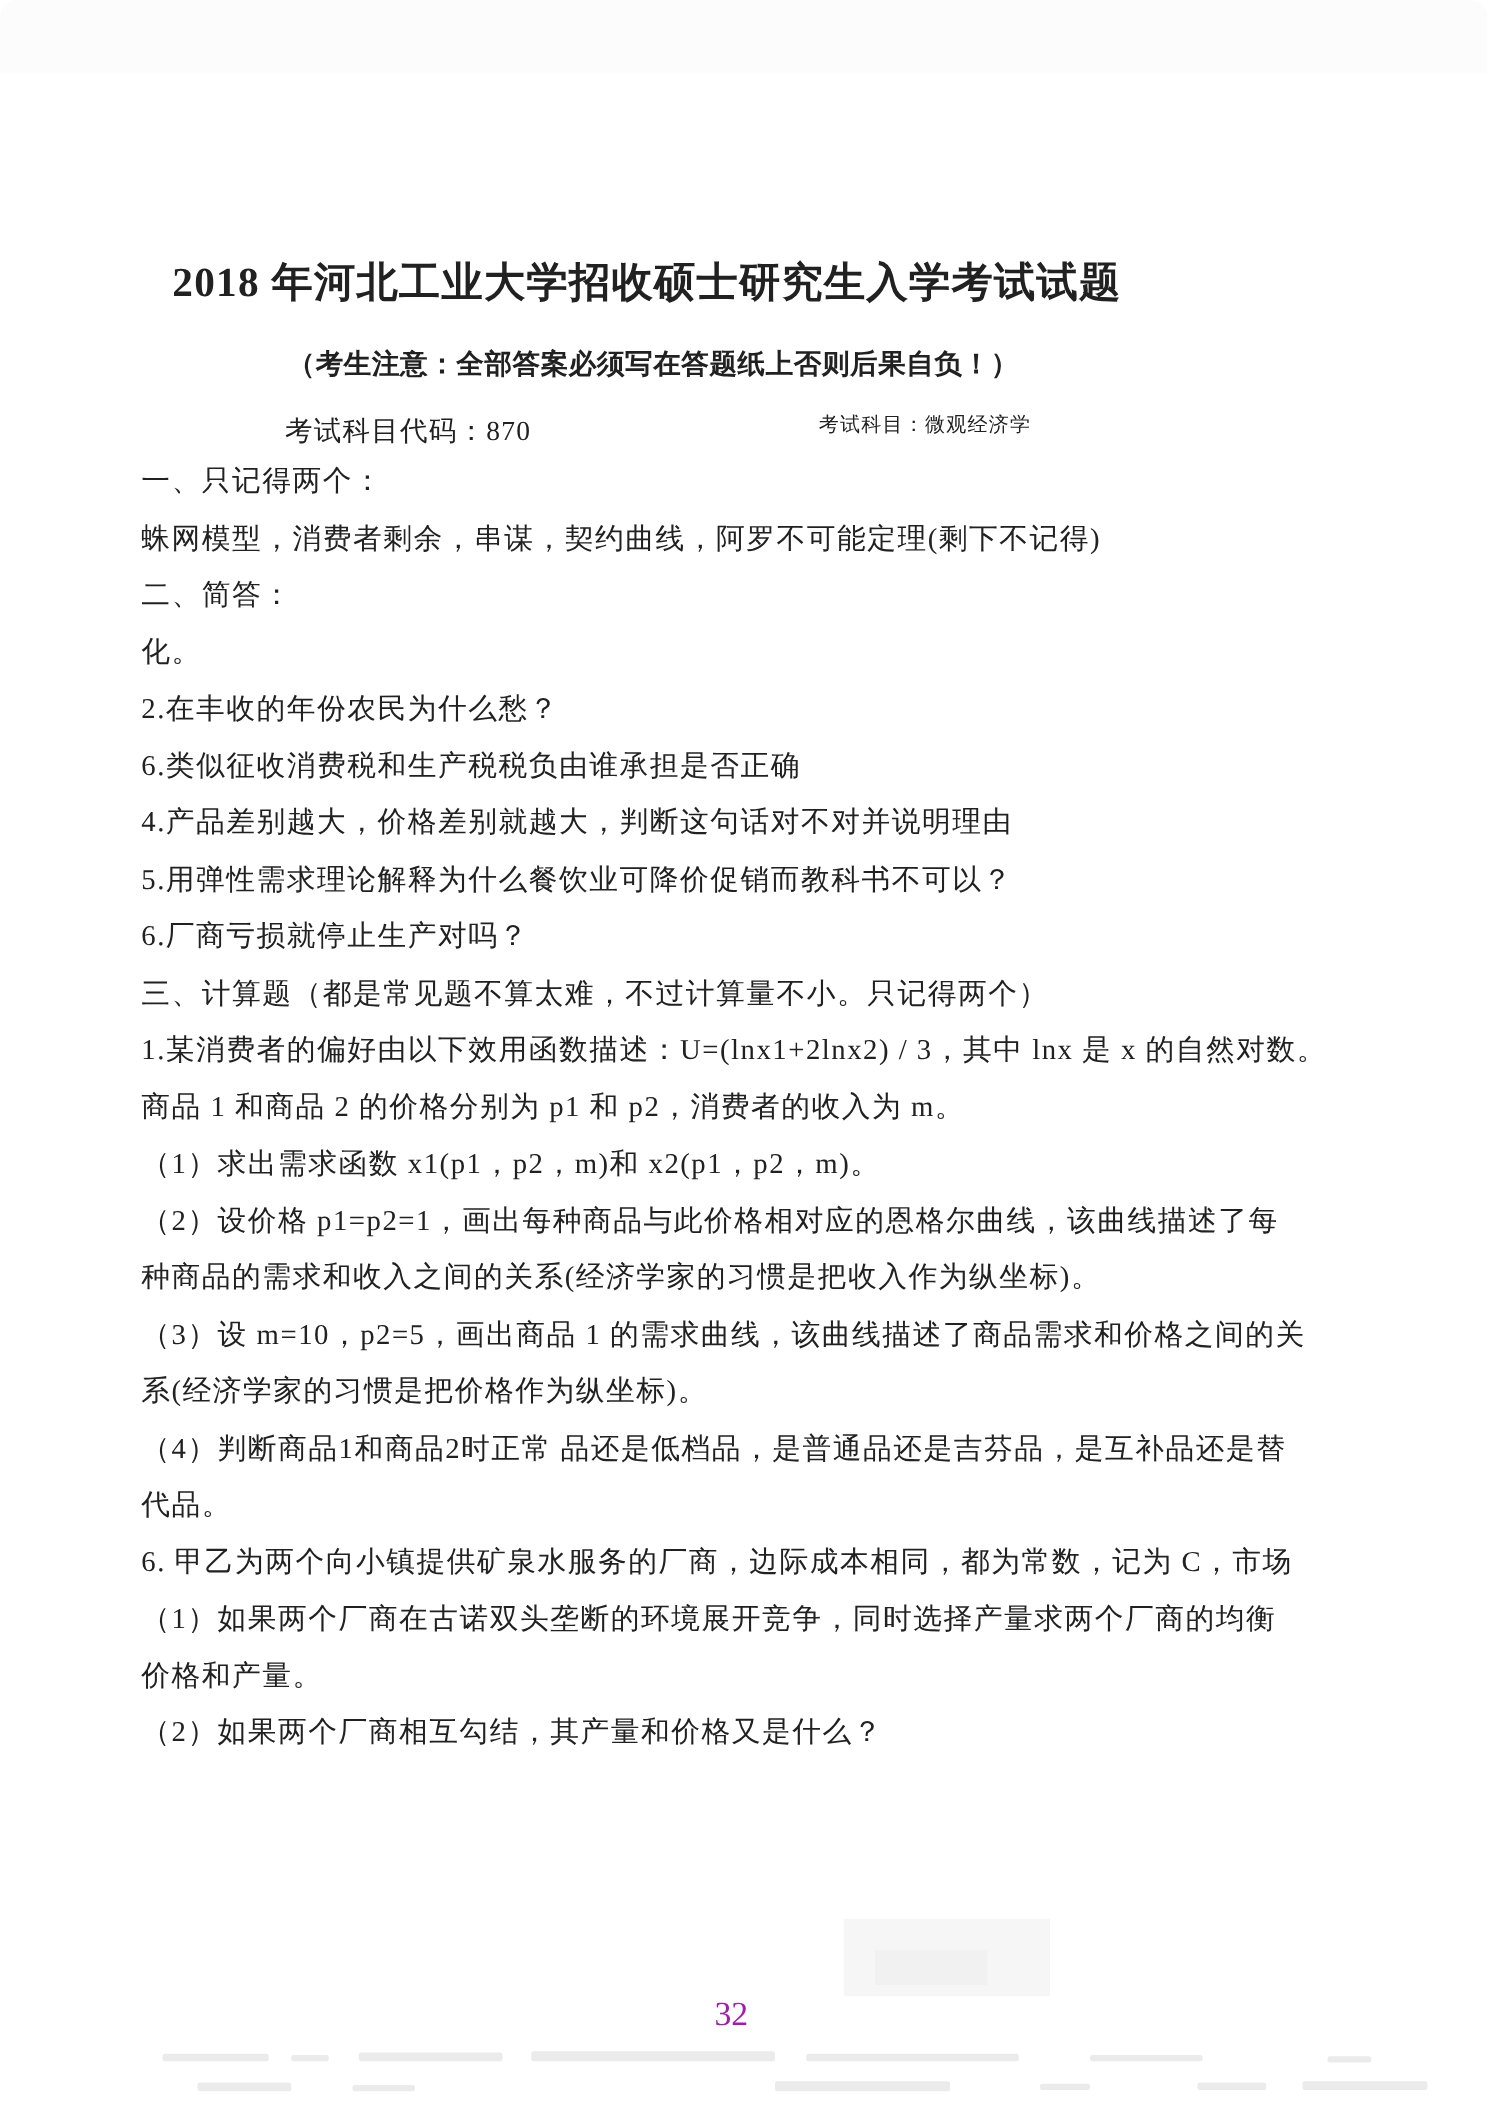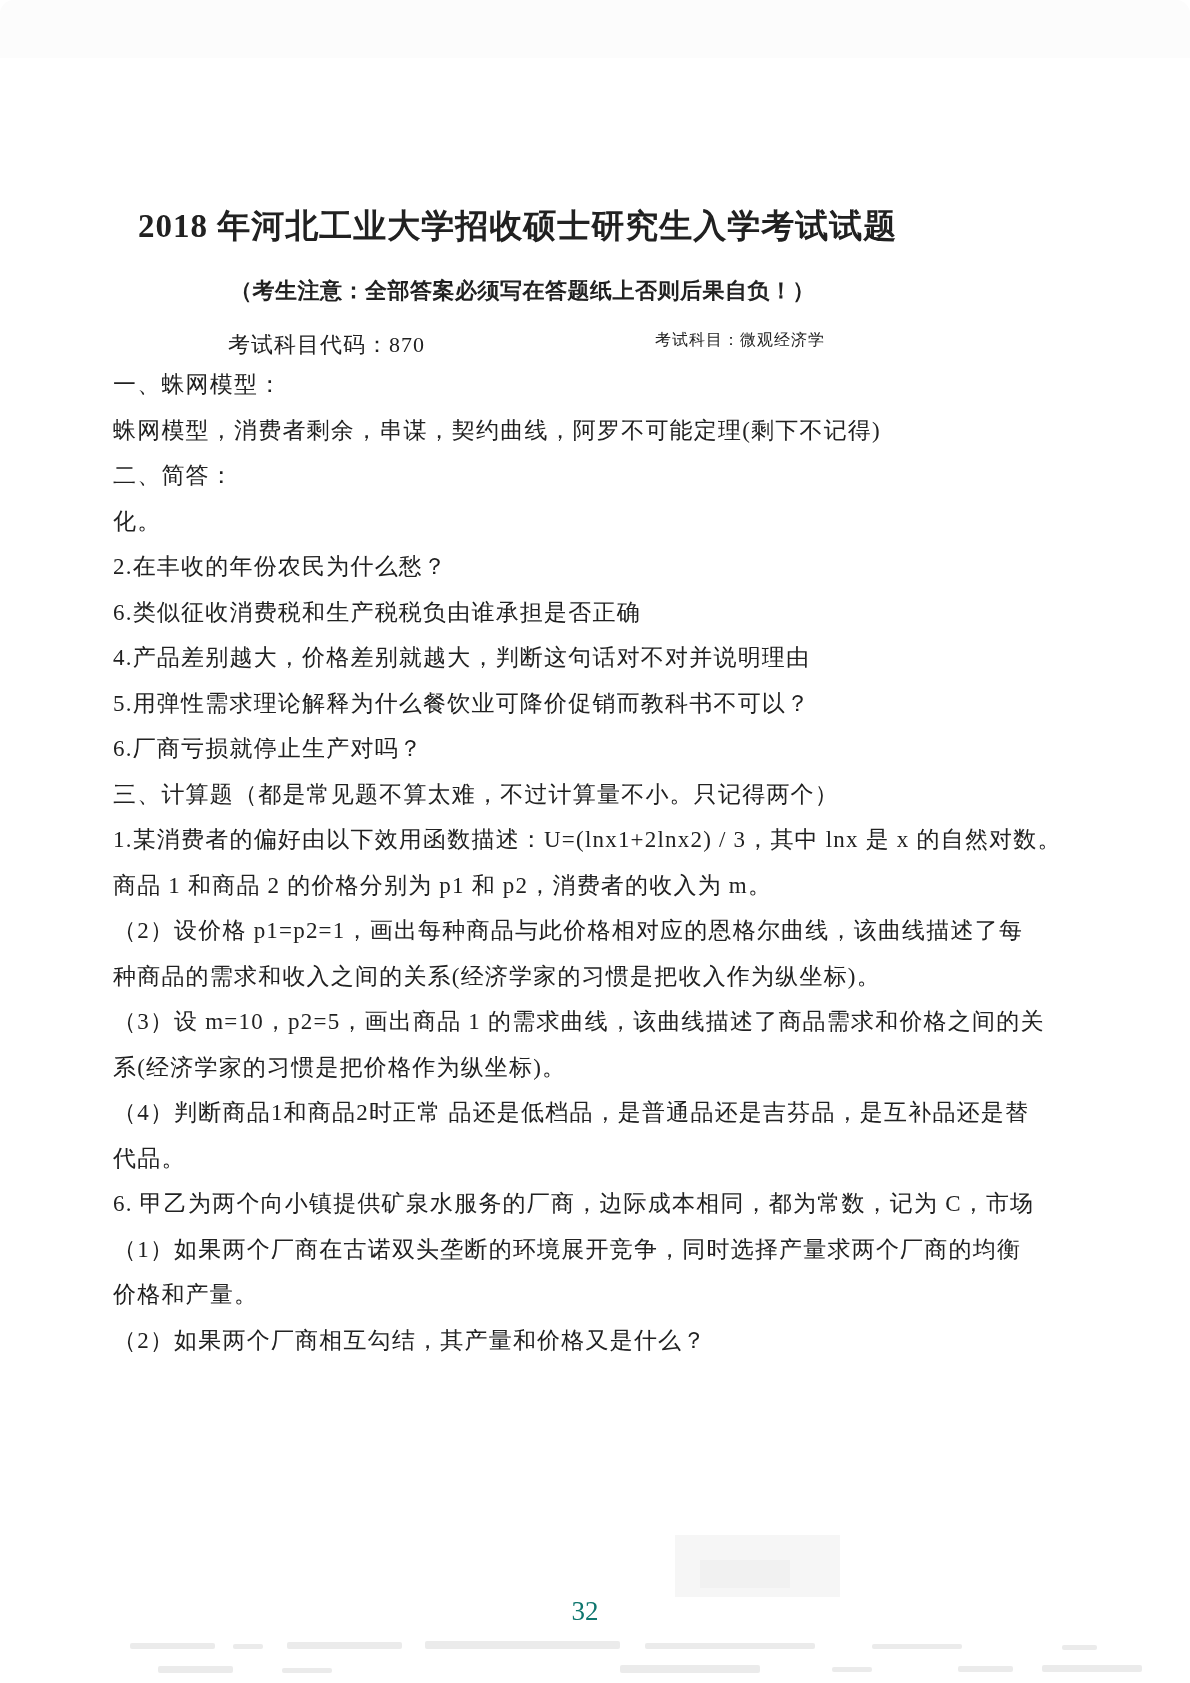--- a/index.html
+++ b/index.html
@@ -35,49 +35,50 @@
     position: absolute; top: 330px; left: 655px;
     font-size: 16px; font-weight: 400; letter-spacing: 1px; white-space: nowrap;
   }
   .doc-body {
     position: absolute; top: 362px; left: 113px; width: 975px;
     font-size: 23px; line-height: 45.5px; letter-spacing: 1.2px;
   }
   .doc-body .line { white-space: nowrap; height: 45.5px; }
   .pageno {
     position: absolute; top: 1596px; left: 0; width: 1170px;
-    text-align: center; font-size: 27px; color: #0f766e;
+    text-align: center; font-size: 27px; color: #a21caf;
   }
   .blot { position: absolute; background: #f6f6f6; }
   .smudge { position: absolute; background: #ebebeb; border-radius: 2px; }
 </style>
 </head>
 <body>
 
 <div class="page">
   <div class="top-band"></div>
 
   <div class="title">2018 年河北工业大学招收硕士研究生入学考试试题</div>
   <div class="notice">（考生注意：全部答案必须写在答题纸上否则后果自负！）</div>
   <div class="meta-code">考试科目代码：870</div>
   <div class="meta-subject">考试科目：微观经济学</div>
 
   <div class="doc-body">
-    <div class="line">一、蛛网模型：</div>
+    <div class="line">一、只记得两个：</div>
     <div class="line">蛛网模型，消费者剩余，串谋，契约曲线，阿罗不可能定理(剩下不记得)</div>
     <div class="line">二、简答：</div>
     <div class="line">化。</div>
     <div class="line">2.在丰收的年份农民为什么愁？</div>
     <div class="line">6.类似征收消费税和生产税税负由谁承担是否正确</div>
     <div class="line">4.产品差别越大，价格差别就越大，判断这句话对不对并说明理由</div>
     <div class="line">5.用弹性需求理论解释为什么餐饮业可降价促销而教科书不可以？</div>
     <div class="line">6.厂商亏损就停止生产对吗？</div>
     <div class="line">三、计算题（都是常见题不算太难，不过计算量不小。只记得两个）</div>
     <div class="line">1.某消费者的偏好由以下效用函数描述：U=(lnx1+2lnx2) / 3，其中 lnx 是 x 的自然对数。</div>
     <div class="line">商品 1 和商品 2 的价格分别为 p1 和 p2，消费者的收入为 m。</div>
+    <div class="line">（1）求出需求函数 x1(p1，p2，m)和 x2(p1，p2，m)。</div>
     <div class="line">（2）设价格 p1=p2=1，画出每种商品与此价格相对应的恩格尔曲线，该曲线描述了每</div>
     <div class="line">种商品的需求和收入之间的关系(经济学家的习惯是把收入作为纵坐标)。</div>
     <div class="line">（3）设 m=10，p2=5，画出商品 1 的需求曲线，该曲线描述了商品需求和价格之间的关</div>
     <div class="line">系(经济学家的习惯是把价格作为纵坐标)。</div>
     <div class="line">（4）判断商品1和商品2时正常 品还是低档品，是普通品还是吉芬品，是互补品还是替</div>
     <div class="line">代品。</div>
     <div class="line">6. 甲乙为两个向小镇提供矿泉水服务的厂商，边际成本相同，都为常数，记为 C，市场</div>
     <div class="line">（1）如果两个厂商在古诺双头垄断的环境展开竞争，同时选择产量求两个厂商的均衡</div>
     <div class="line">价格和产量。</div>
     <div class="line">（2）如果两个厂商相互勾结，其产量和价格又是什么？</div>

